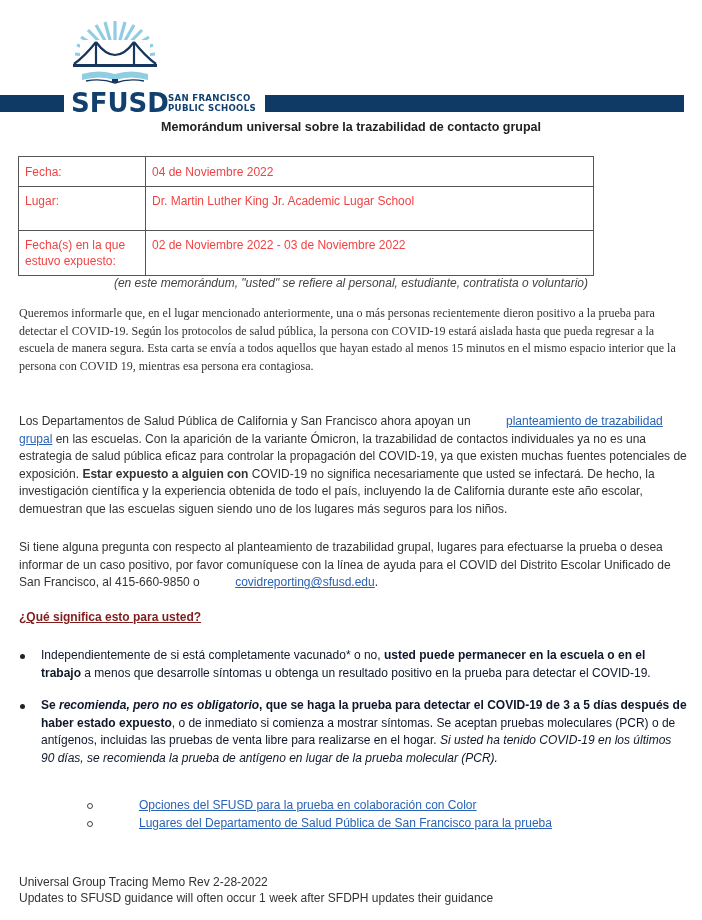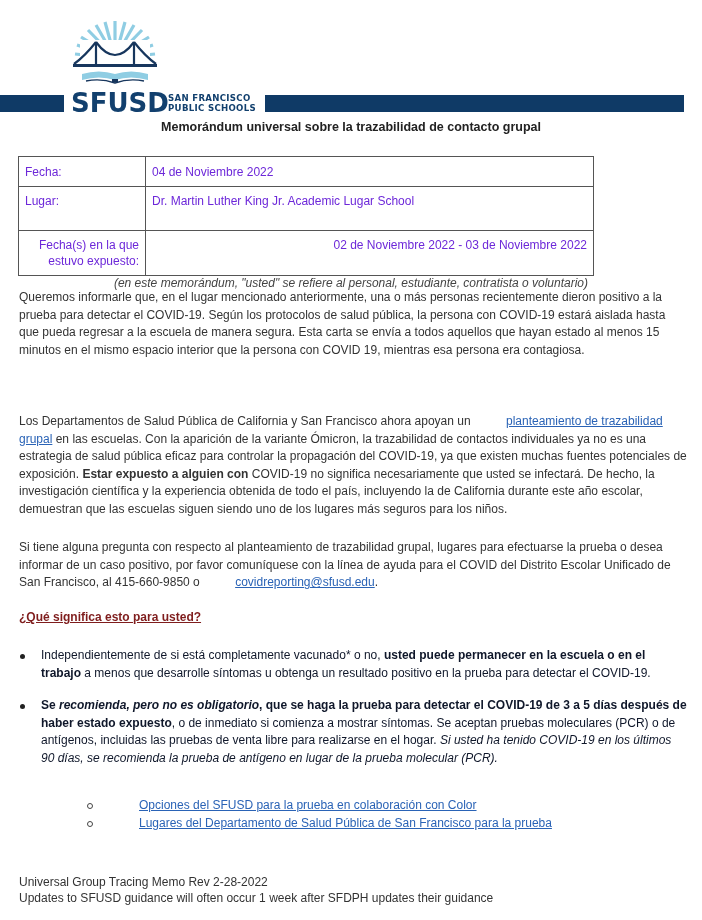--- a/index.html
+++ b/index.html
@@ -8,31 +8,31 @@
 
   .header { position: absolute; left: 0; top: 16px; width: 702px; height: 104px; }
   .logo-mark { position: absolute; left: 72px; top: 2px; width: 86px; height: 70px; }
   .bar-left { position: absolute; left: 0; top: 79px; width: 64px; height: 17px; background: #0f3a66; }
   .bar-right { position: absolute; left: 265px; top: 79px; width: 419px; height: 17px; background: #0f3a66; }
   .brand { position: absolute; left: 71px; top: 72px; font-family: "DejaVu Sans", sans-serif; font-weight: bold; font-size: 26px; color: #12406e; letter-spacing: 0px; line-height: 30px; }
   .brand-sub { position: absolute; left: 168px; top: 77px; font-family: "DejaVu Sans", sans-serif; font-weight: bold; font-size: 8.6px; line-height: 10px; color: #12406e; letter-spacing: 0.3px; }
 
   .title { position: absolute; left: 0; top: 120px; width: 702px; text-align: center; font-size: 12.5px; font-weight: bold; color: #222; }
 
-  table.info { position: absolute; left: 18px; top: 156px; width: 576px; border-collapse: collapse; font-size: 12px; color: #6d28d9; }
+  table.info { position: absolute; left: 18px; top: 156px; width: 576px; border-collapse: collapse; font-size: 12px; color: #ef4444; }
   table.info td { border: 1.5px solid #555; padding: 6px 6px 0 6px; vertical-align: top; line-height: 16px; }
   table.info td.k { width: 127px; }
   table.info tr.r1 td { height: 30px; padding-top: 7px; }
   table.info tr.r2 td { height: 44px; padding-top: 6px; }
-  table.info tr.r3 td { height: 45px; padding-top: 6px; text-align: right; }
+  table.info tr.r3 td { height: 45px; padding-top: 6px; }
 
   .note { position: absolute; left: 0; top: 276px; width: 702px; text-align: center; font-size: 12px; font-style: italic; color: #444; }
 
   .para { position: absolute; left: 19px; width: 668px; font-size: 12px; line-height: 17.6px; color: #333; }
-  .p1 { top: 289px; }
+  .p1 { top: 305px; font-family: Liberation Serif, serif; }
   .p2 { top: 413px; }
   .p3 { top: 539px; }
   a.link { color: #2a63b6; text-decoration: underline; padding-left: 32px; }
   .section-h { position: absolute; left: 19px; top: 610px; font-size: 12px; font-weight: bold; color: #7f1d1d; text-decoration: underline; }
 
   .bullet { position: absolute; left: 19px; width: 668px; font-size: 12px; line-height: 17.6px; color: #0f172a; padding-left: 22px; }
   .bullet .dot { position: absolute; left: 1px; top: 7px; width: 5px; height: 5px; border-radius: 50%; background: #222; }
   .b1 { top: 647px; }
   .b2 { top: 697px; }
 

